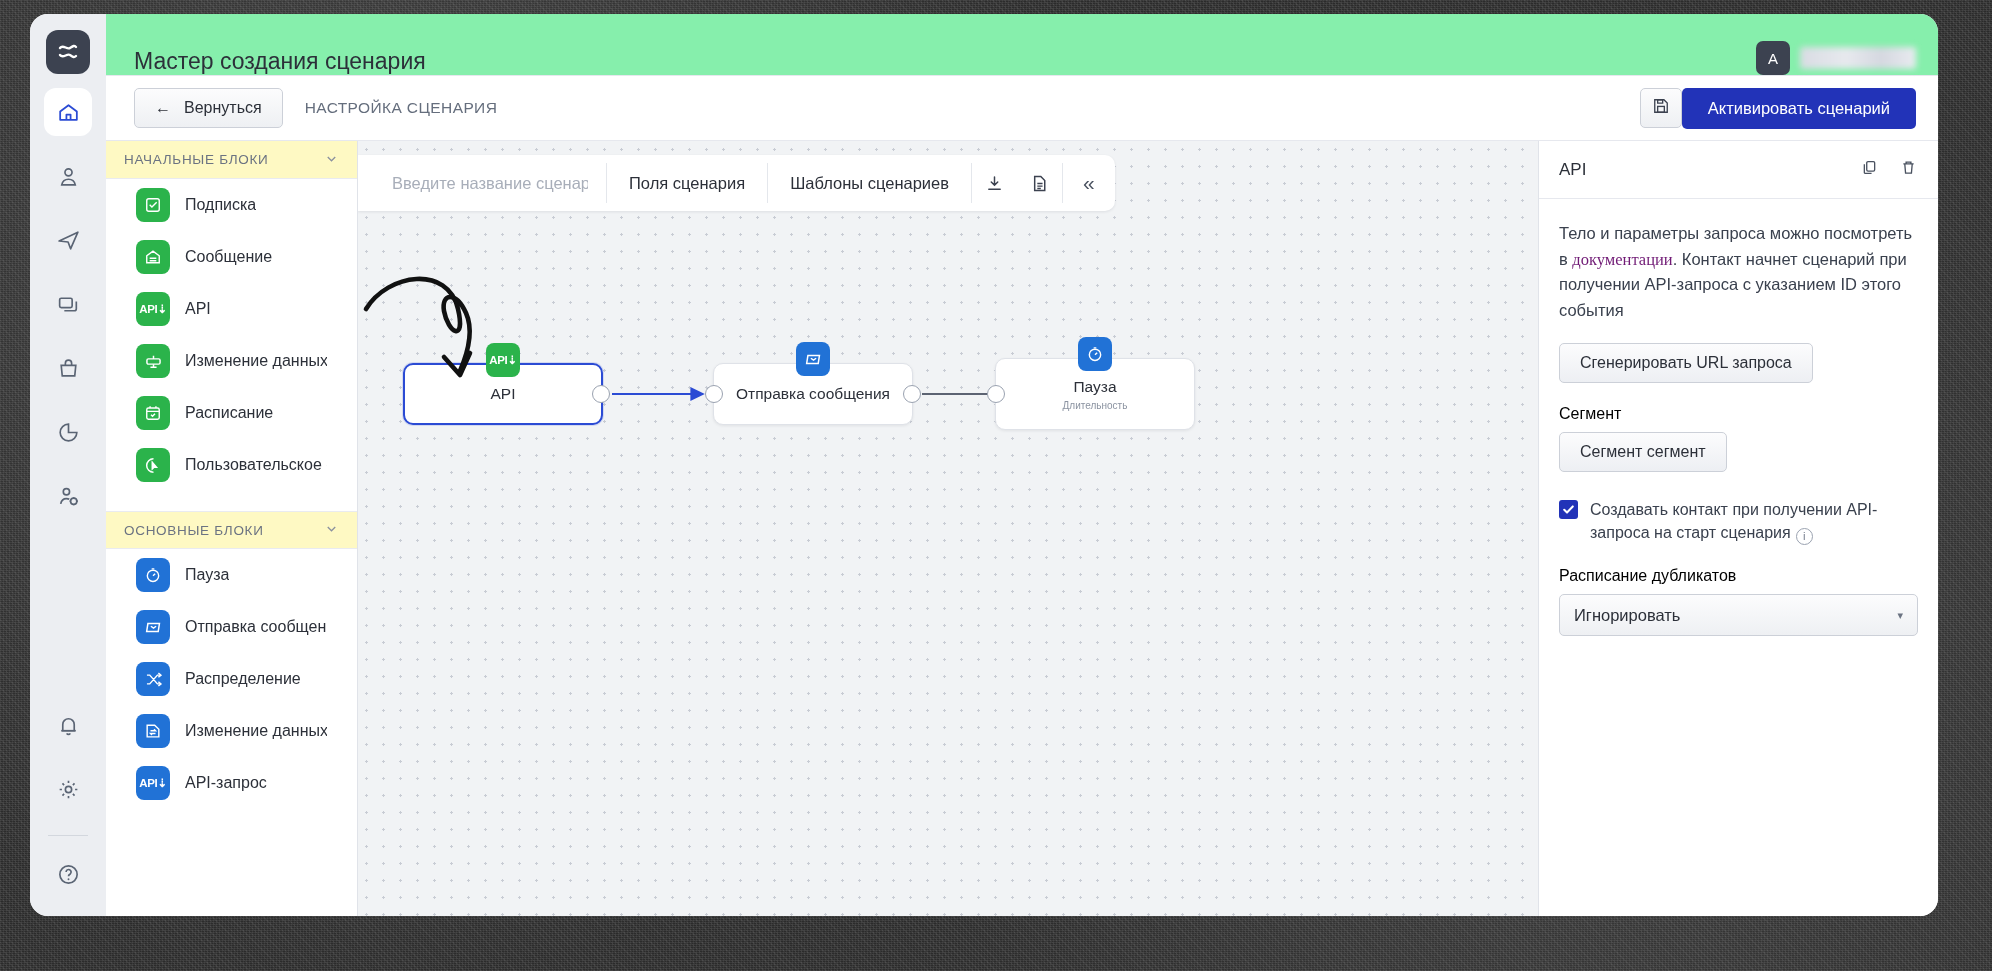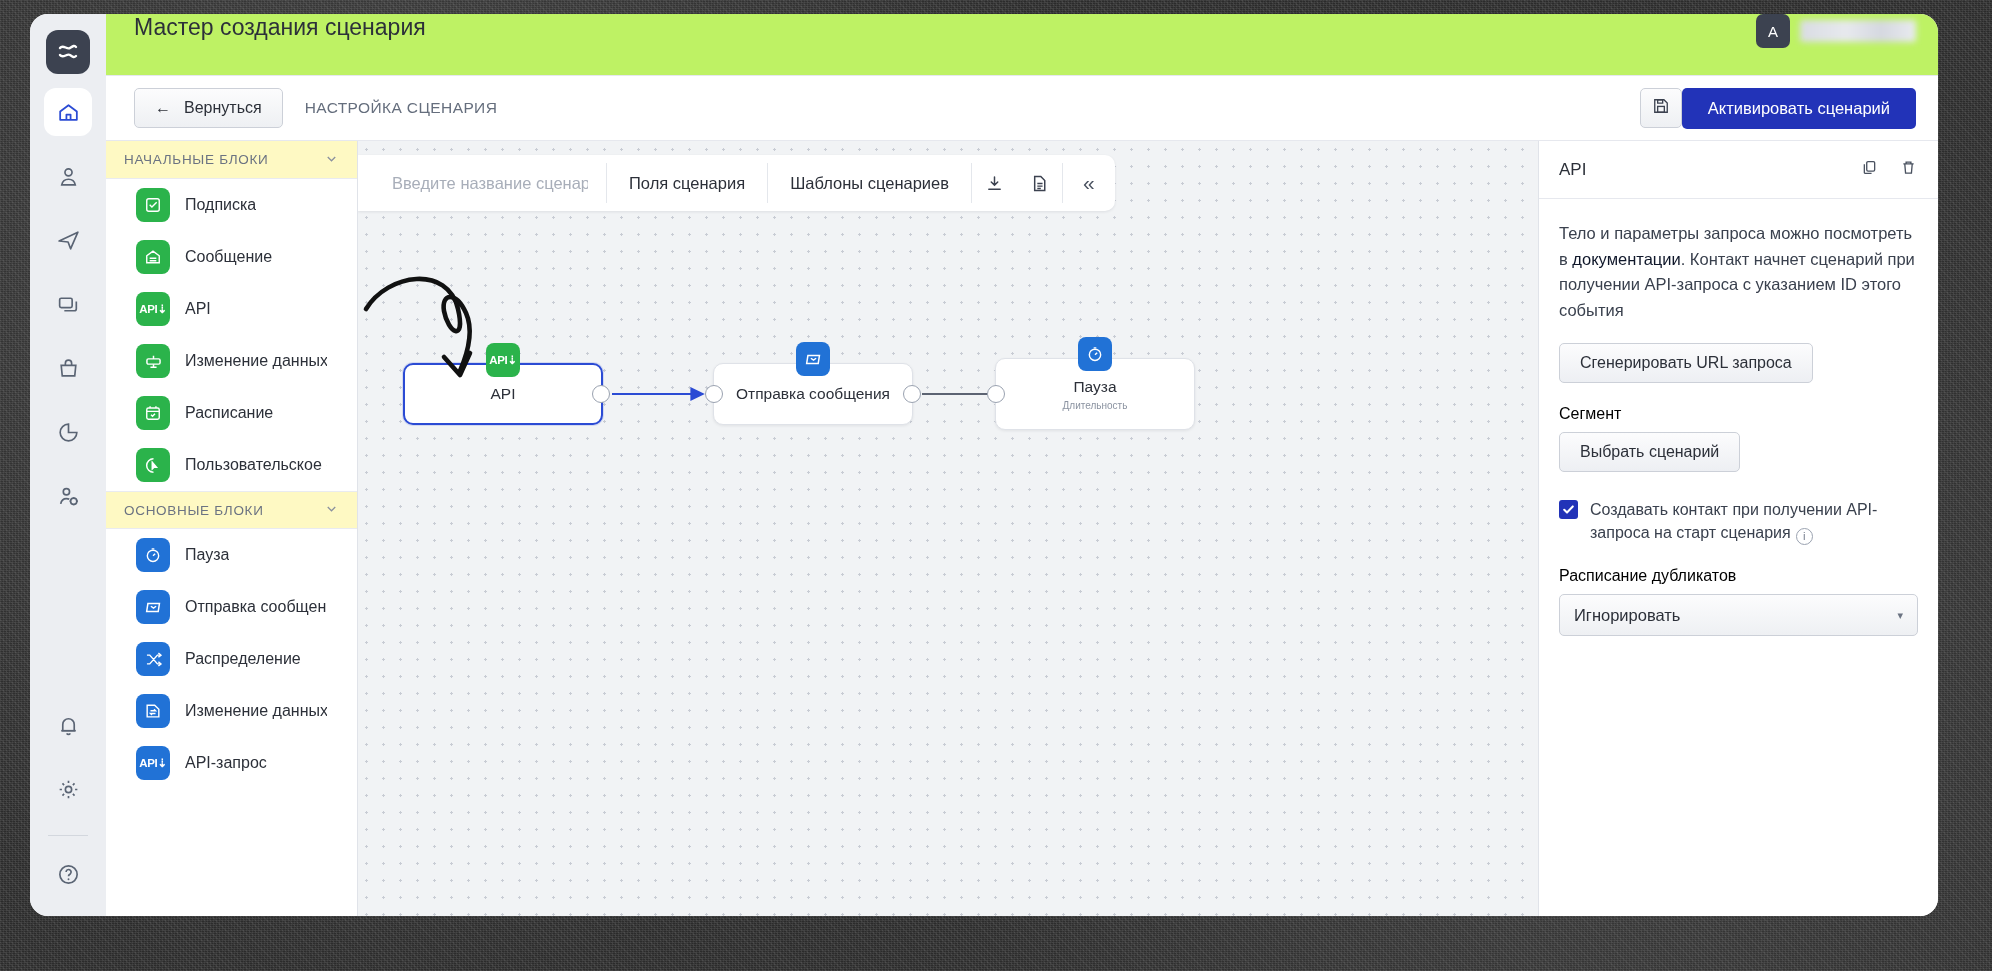--- a/index.html
+++ b/index.html
@@ -53,23 +53,23 @@
   .rail-btn.active { background: #ffffff; color: #2b4bd4; }
   .rail-spacer { flex: 1 1 auto; }
   .rail-sep { width: 40px; height: 1px; background: #d3d7de; margin: 6px 0 14px; }
 
   
   .main { flex: 1 1 auto; display: flex; flex-direction: column; min-width: 0; }
 
   .topbar {
     height: 62px; flex: 0 0 62px;
     border-bottom: 1px solid #e6e8ee;
-    display: flex; align-items: flex-start;
+    display: flex; align-items: flex-end;
     padding: 0 22px 0 28px;
-    background: #bef264;
+    background: #86efac;
   }
   .app-title { font-size: 23px; color: #2c3039; }
   .topbar-right { margin-left: auto; display: flex; align-items: center; gap: 10px; }
   .avatar {
     width: 34px; height: 34px; border-radius: 7px;
     background: #3c4250; color: #fff;
     display: flex; align-items: center; justify-content: center;
     font-size: 15px;
   }
   .user-blur {
@@ -221,21 +221,21 @@
   .panel-head {
     height: 58px; flex: 0 0 58px;
     display: flex; align-items: center;
     padding: 0 20px;
     border-bottom: 1px solid #e6e8ee;
   }
   .panel-title { font-size: 17px; color: #2c3039; }
   .panel-head-acts { margin-left: auto; display: flex; gap: 20px; color: #4a5260; }
   .panel-body { padding: 22px 20px; }
   .panel-desc { font-size: 16.5px; line-height: 1.55; color: #3a414e; }
-  .panel-desc a { color: #0f172a; text-decoration: none; }
+  .panel-desc a { color: #701a75; text-decoration: none; font-family: Liberation Serif, serif; }
   .btn-grey {
     margin-top: 20px;
     height: 40px; padding: 0 20px;
     border: 1px solid #ccd0d8; border-radius: 5px;
     background: linear-gradient(#fcfcfd,#edeff3);
     font-size: 16px; color: #2c3039;
     display: inline-flex; align-items: center;
   }
   .field-label { font-size: 16px; color: #000000; margin-top: 22px; margin-bottom: 9px; }
   .check-row { display: flex; align-items: flex-start; gap: 12px; margin-top: 26px; }
@@ -433,21 +433,21 @@
         <div class="block-item">
           <span class="block-ico green">
             <svg width="21" height="21" viewBox="0 0 24 24" fill="none" stroke="#fff" stroke-width="1.7">
                 <path d="M12 4.2a7.8 7.8 0 100 15.6"></path>
                 <path d="M10.6 8.4v7.6l2-2h2.8z" fill="#fff"></path>
               </svg>
           </span>
           <span class="block-label">Пользовательское событие</span>
         </div>
 
-        <div class="group-head" style="margin-top:0">
+        <div class="group-head" style="margin-top:20px">
           <span>ОСНОВНЫЕ БЛОКИ</span>
           <span class="chev">
             <svg width="15" height="15" viewBox="0 0 20 20" fill="none" stroke="currentColor" stroke-width="1.7">
                 <path d="M5 8l5 5 5-5"></path>
               </svg>
           </span>
         </div>
 
         <div class="block-item">
           <span class="block-ico blue">
@@ -583,21 +583,21 @@
         </div>
 
         <div class="panel-body">
           <div class="panel-desc">
             <span>Тело и параметры запроса можно посмотреть в </span><a href="#">документации</a><span>. Контакт начнет сценарий при получении API-запроса с указанием ID этого события</span>
           </div>
 
           <div class="btn-grey">Сгенерировать URL запроса</div>
 
           <div class="field-label">Сегмент</div>
-          <div class="btn-grey" style="margin-top:0">Выбрать сценарий</div>
+          <div class="btn-grey" style="margin-top:0">Сегмент сегмент</div>
 
           <div class="check-row">
             <span class="cbox">
               <svg width="13" height="13" viewBox="0 0 14 14" fill="none" stroke="#fff" stroke-width="2.2" stroke-linecap="round" stroke-linejoin="round">
                   <path d="M2.4 7.3l3 3 6.2-6.6"></path>
                 </svg>
             </span>
             <span class="check-text"><span>Создавать контакт при получении API-запроса на старт сценария</span><span class="info-i">i</span></span>
           </div>
 

